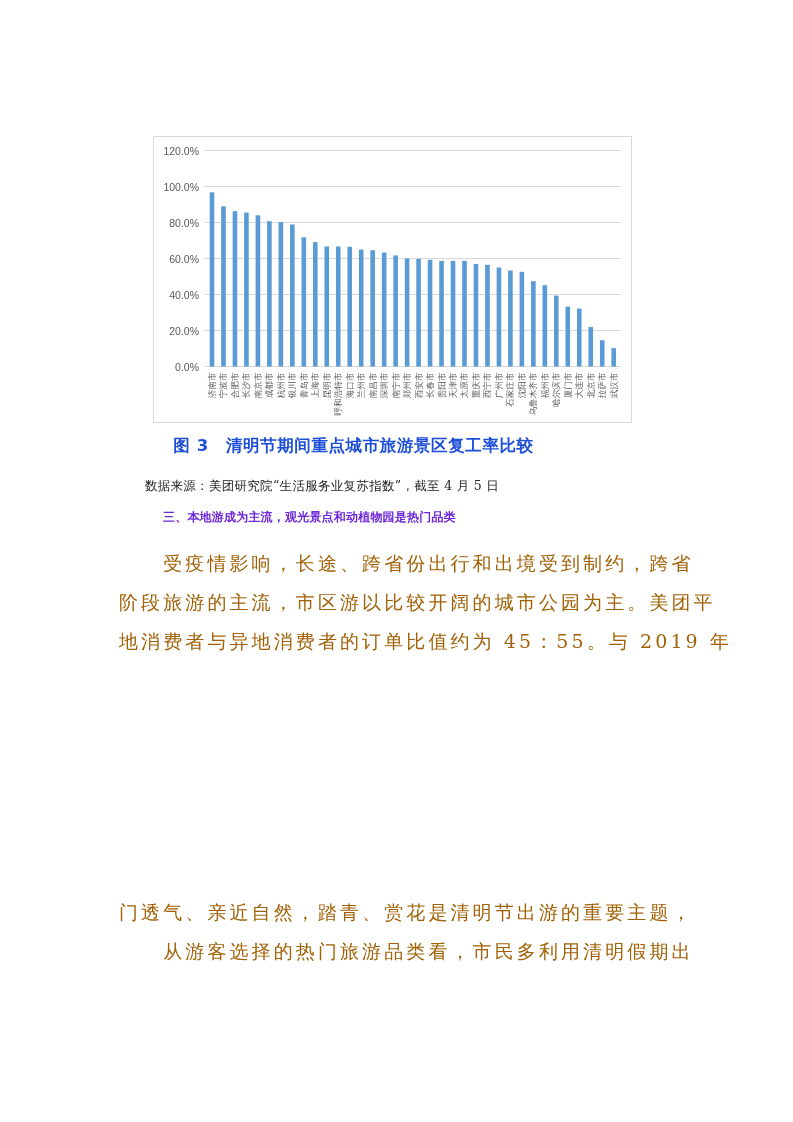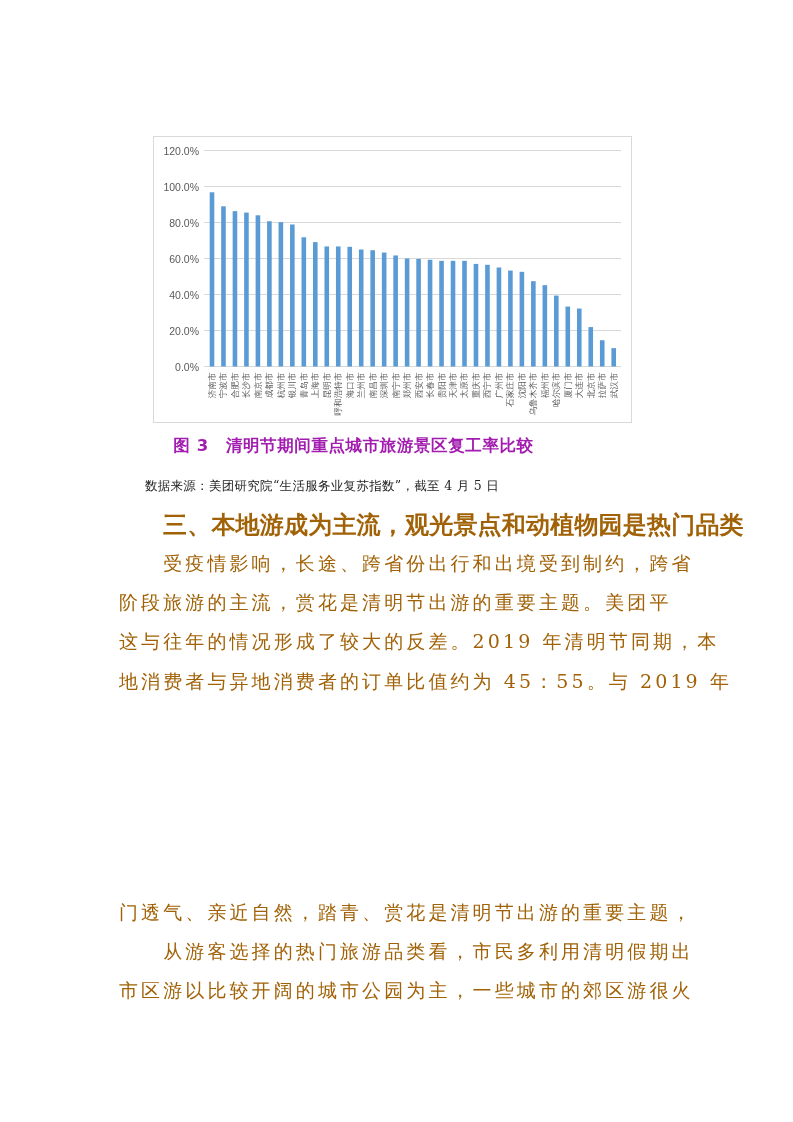--- a/index.html
+++ b/index.html
@@ -3,26 +3,26 @@
 <meta charset="utf-8">
 <style>
   html, body { margin: 0; padding: 0; background: #ffffff; }
   body { width: 793px; height: 1122px; position: relative; overflow: hidden;
          font-family: "DejaVu Serif", "Liberation Serif", serif; color: #111; }
   .chart-box { position: absolute; left: 153px; top: 136px; width: 479px; height: 287px;
                border: 1px solid #d9d9d9; box-sizing: border-box; background: #fff; }
   .chart-svg { position: absolute; left: 0; top: 0; }
   .caption { position: absolute; left: 0; width: 707px; top: 435px; text-align: center;
              font-family: "DejaVu Sans", "Liberation Sans", sans-serif; font-weight: bold;
-             font-size: 16.5px; letter-spacing: 0.6px; color: #a21caf; }
+             font-size: 16.5px; letter-spacing: 0.6px; color: #1d4ed8; }
   .source { position: absolute; left: 0; width: 644px; top: 478px; text-align: center;
             font-size: 12.5px; color: #222; letter-spacing: 0.3px; }
   .section-heading { position: absolute; left: 163px; top: 509px;
             font-family: "DejaVu Sans", "Liberation Sans", sans-serif; font-weight: bold;
-            font-size: 24px; color: #a16207; letter-spacing: 0.2px; white-space: nowrap; }
+            font-size: 12px; color: #6d28d9; letter-spacing: 0.2px; white-space: nowrap; }
   .para { position: absolute; left: 119px; width: 570px; font-size: 19px; line-height: 39.2px;
           letter-spacing: 3.1px; color: #a16207; text-align: justify; }
   .para .line { display: block; white-space: nowrap; height: 39.2px; }
   #para1 { top: 544px; }
   #para2 { top: 893px; }
 </style>
 </head>
 <body>
 
 <div class="chart-box">
@@ -115,22 +115,20 @@
       <text font-size="8.6" fill="#595959" font-family="DejaVu Sans, sans-serif" transform="translate(462.70000000000005,235.5) rotate(-90)" text-anchor="end">武汉市</text>
     </svg>
 </div>
 
 <div class="caption">图 3　清明节期间重点城市旅游景区复工率比较</div>
 <div class="source">数据来源：美团研究院“生活服务业复苏指数”，截至 4 月 5 日</div>
 <div class="section-heading">三、本地游成为主流，观光景点和动植物园是热门品类</div>
 
 <div class="para" id="para1">
   <span class="line">　　受疫情影响，长途、跨省份出行和出境受到制约，跨省</span>
-  <span class="line">阶段旅游的主流，赏花是清明节出游的重要主题。美团平</span>
-  <span class="line">这与往年的情况形成了较大的反差。2019 年清明节同期，本</span>
+  <span class="line">阶段旅游的主流，市区游以比较开阔的城市公园为主。美团平</span>
   <span class="line">地消费者与异地消费者的订单比值约为 45：55。与 2019 年</span>
 </div>
 
 <div class="para" id="para2">
   <span class="line">门透气、亲近自然，踏青、赏花是清明节出游的重要主题，</span>
   <span class="line">　　从游客选择的热门旅游品类看，市民多利用清明假期出</span>
-  <span class="line">市区游以比较开阔的城市公园为主，一些城市的郊区游很火</span>
 </div>
 
 </body></html>

